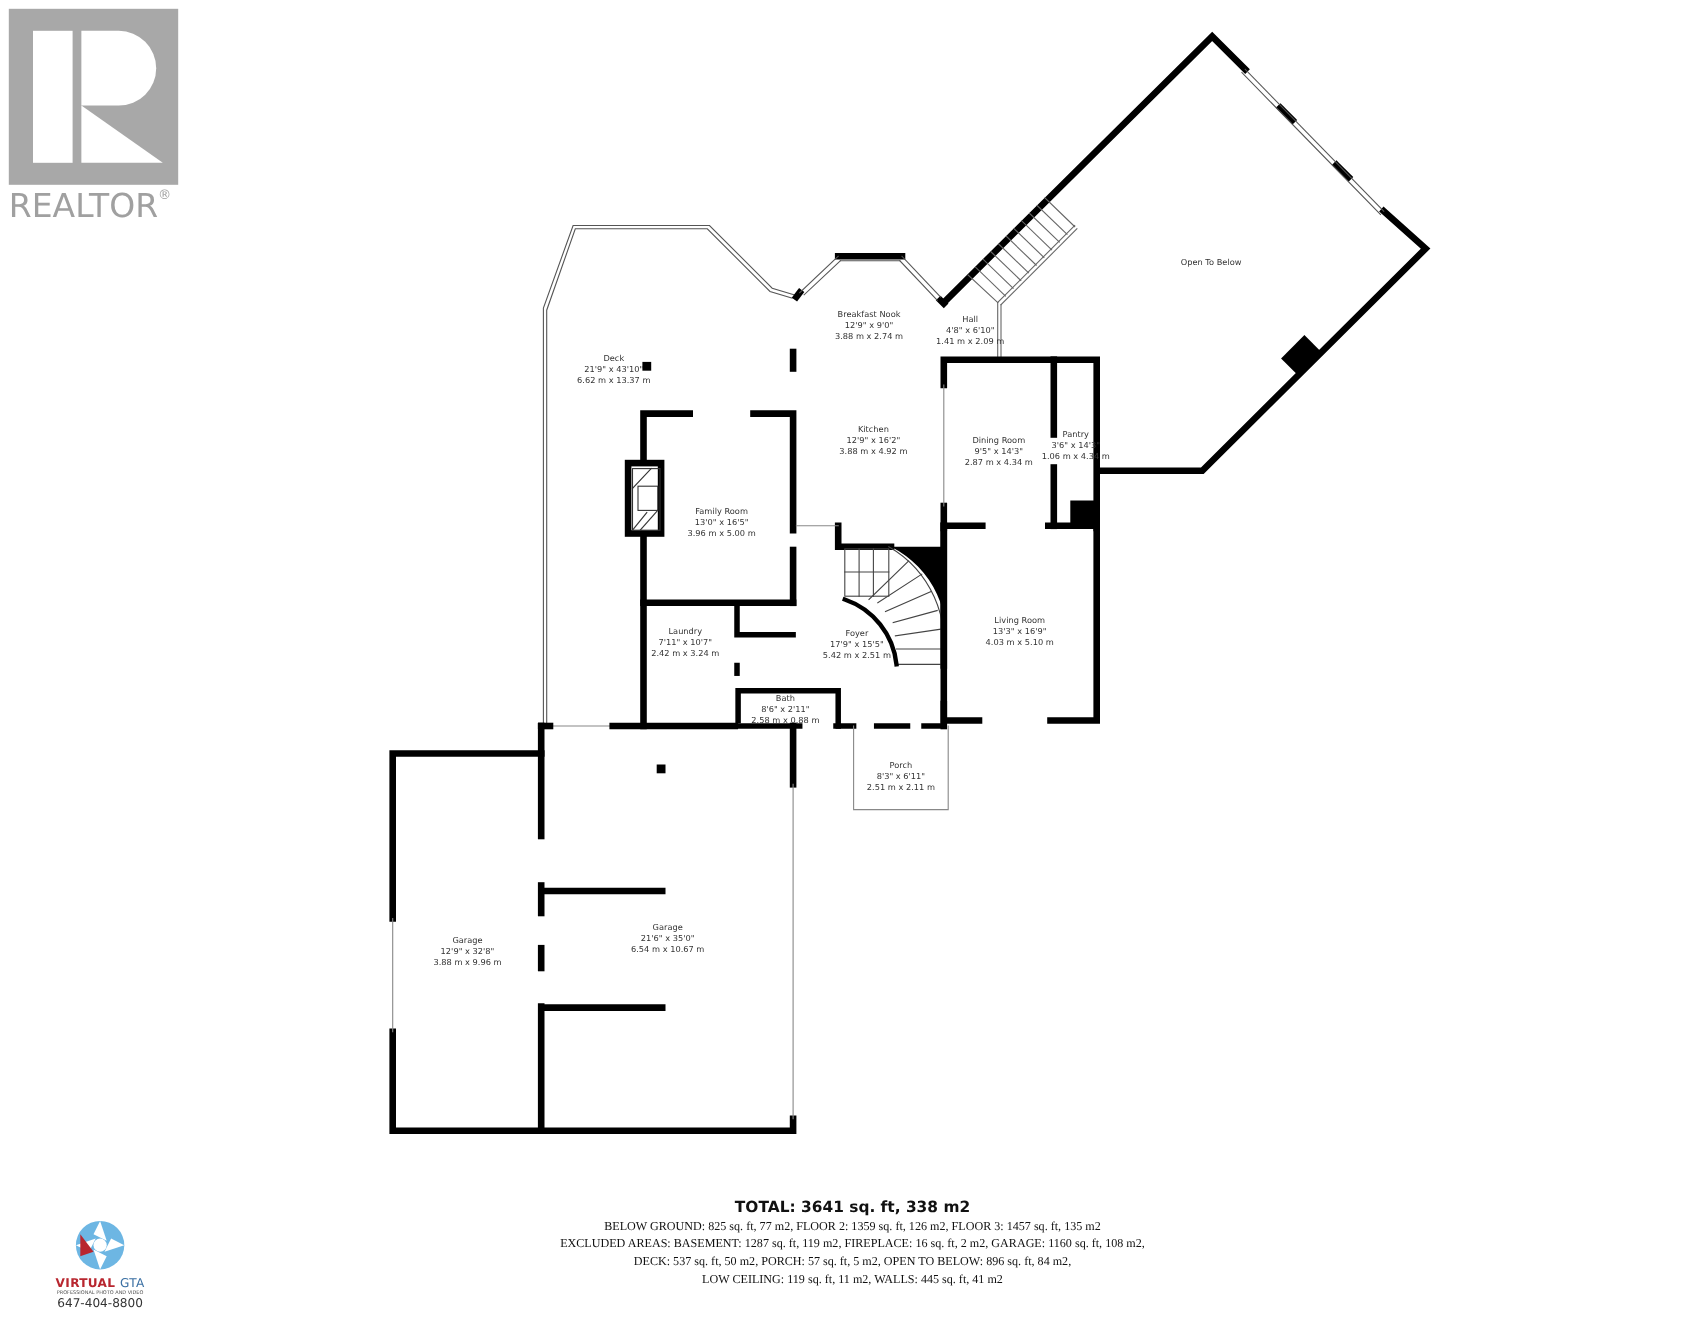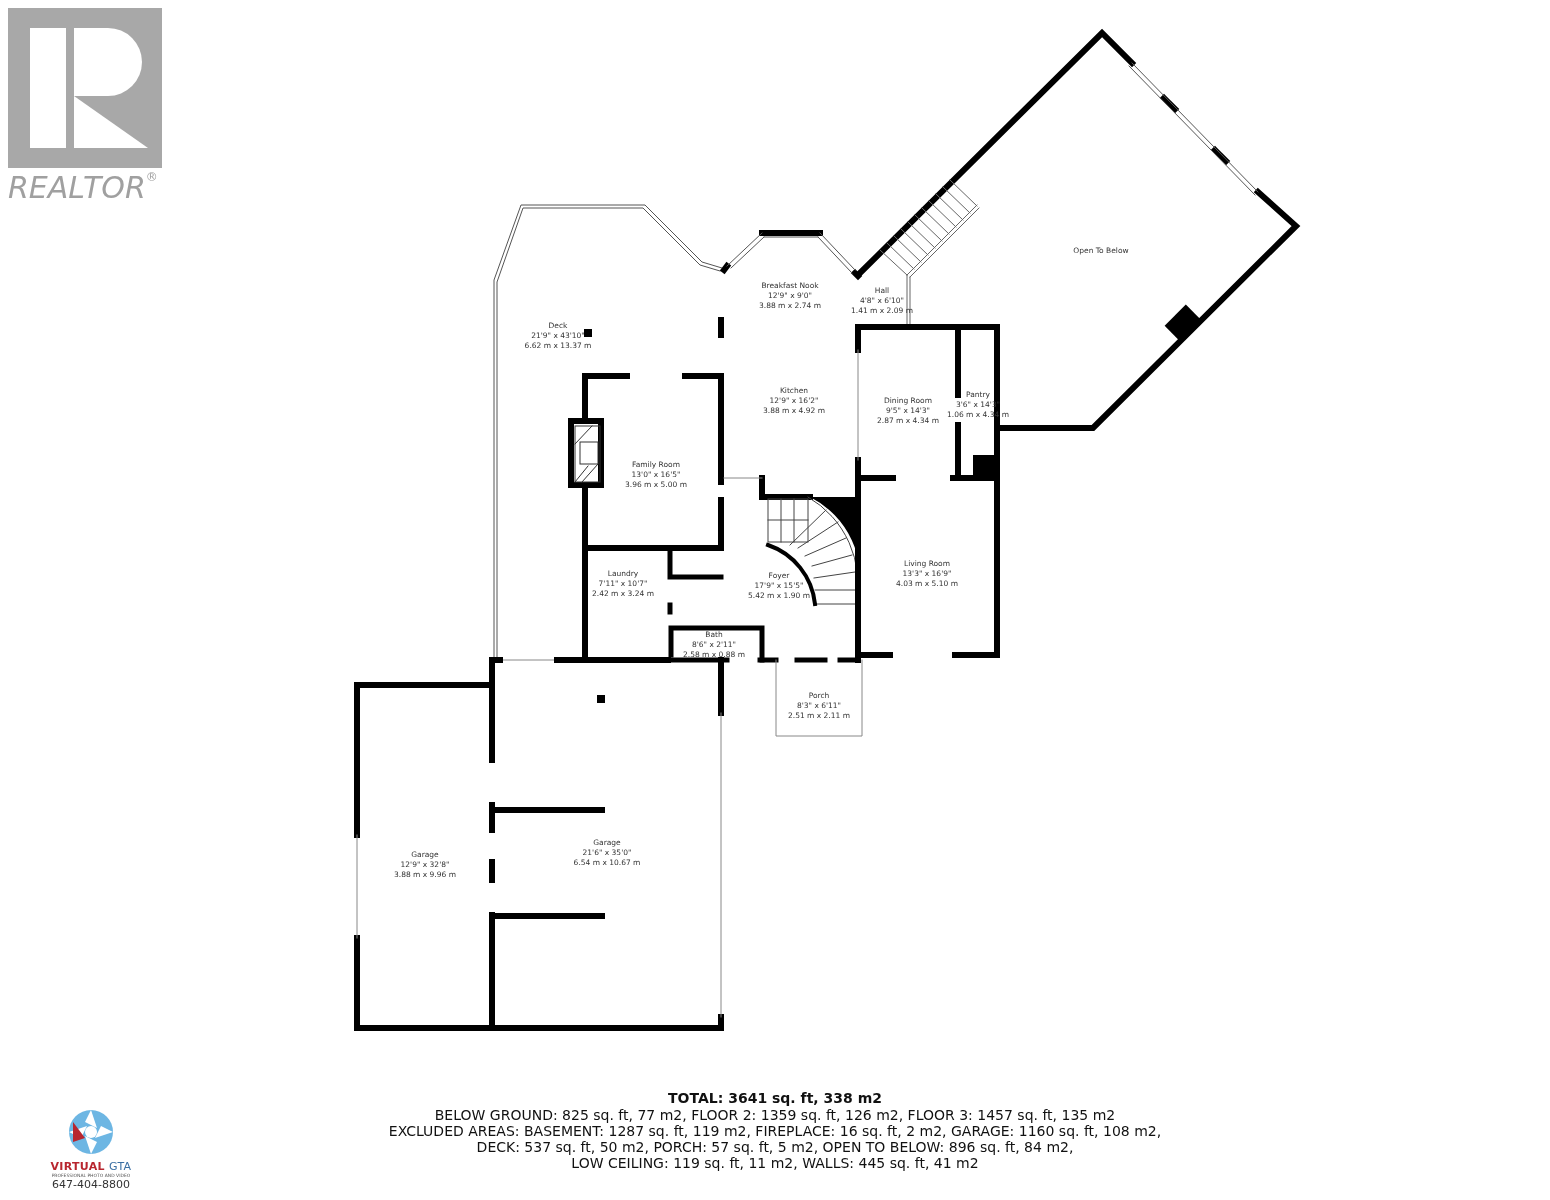--- a/index.html
+++ b/index.html
@@ -1,26 +1,26 @@
 <!DOCTYPE html>
 <html><head>
 <meta charset="utf-8">
 <style>
   html, body { margin:0; padding:0; background:#ffffff; }
   body { width:1550px; height:1200px; position:relative; overflow:hidden; font-family:"DejaVu Sans", sans-serif; color:#222; }
   #plan { position:absolute; left:0; top:0; width:1550px; height:1200px; }
   .room-label { position:absolute; text-align:center; font-size:7.5px; line-height:10px; color:#333; transform:translateX(-50%); white-space:nowrap; }
   .room-label span { display:block; }
-  .realtor-logo { position:absolute; left:8px; top:8px; width:154px;font-style:italic; }
+  .realtor-logo { position:absolute; left:8px; top:8px; width:154px; }
   .realtor-box { width:154px; height:160px; background:#a8a8a8; position:relative; }
   .realtor-word { font-family:"DejaVu Sans", sans-serif; font-size:30px; color:#a0a0a0; letter-spacing:0px; margin-top:2px; white-space:nowrap; }
   .realtor-word sup { font-size:12px; vertical-align:top; }
   .summary { position:absolute; left:320px; top:1090px; width:910px; text-align:center; font-family:"DejaVu Sans", sans-serif; color:#111; }
   .summary .total { font-weight:bold; font-size:14px; line-height:17px; }
-  .summary .line { font-size:14px; line-height:16px; }
+  .summary .line { font-size:11px; line-height:16px;font-family:Liberation Serif, serif; }
   .vgta { position:absolute; left:36px; top:1108px; width:110px; text-align:center; }
   .vgta .brand { font-size:11px; font-weight:bold; color:#b8262f; margin-top:0px; letter-spacing:0.3px; }
   .vgta .brand b { font-weight:normal; color:#3a6fa3;margin-top:10px; }
   .vgta .tag { font-size:4.5px; color:#555; }
   .vgta .phone { font-size:11px; color:#333; }
 </style>
 </head>
 <body>
 
 <div class="realtor-logo">
@@ -189,21 +189,21 @@
 <div class="room-label" style="left:790px; top:281px;">
   <span>Breakfast Nook</span>
     <span>12'9" x 9'0"</span>
     <span>3.88 m x 2.74 m</span>
 </div>
 <div class="room-label" style="left:882px; top:286px;">
   <span>Hall</span>
     <span>4'8" x 6'10"</span>
     <span>1.41 m x 2.09 m</span>
 </div>
-<div class="room-label" style="left:1101px; top:234px;margin-top:12px;">
+<div class="room-label" style="left:1101px; top:234px;">
   <span>Open To Below</span>
 </div>
 <div class="room-label" style="left:794px; top:386px;">
   <span>Kitchen</span>
     <span>12'9" x 16'2"</span>
     <span>3.88 m x 4.92 m</span>
 </div>
 <div class="room-label" style="left:908px; top:396px;">
   <span>Dining Room</span>
     <span>9'5" x 14'3"</span>
@@ -215,21 +215,21 @@
     <span>1.06 m x 4.34 m</span>
 </div>
 <div class="room-label" style="left:656px; top:460px;">
   <span>Family Room</span>
     <span>13'0" x 16'5"</span>
     <span>3.96 m x 5.00 m</span>
 </div>
 <div class="room-label" style="left:779px; top:571px;">
   <span>Foyer</span>
     <span>17'9" x 15'5"</span>
-    <span>5.42 m x 1.90 m</span>
+    <span>5.42 m x 2.51 m</span>
 </div>
 <div class="room-label" style="left:927px; top:559px;">
   <span>Living Room</span>
     <span>13'3" x 16'9"</span>
     <span>4.03 m x 5.10 m</span>
 </div>
 <div class="room-label" style="left:623px; top:569px;">
   <span>Laundry</span>
     <span>7'11" x 10'7"</span>
     <span>2.42 m x 3.24 m</span>

